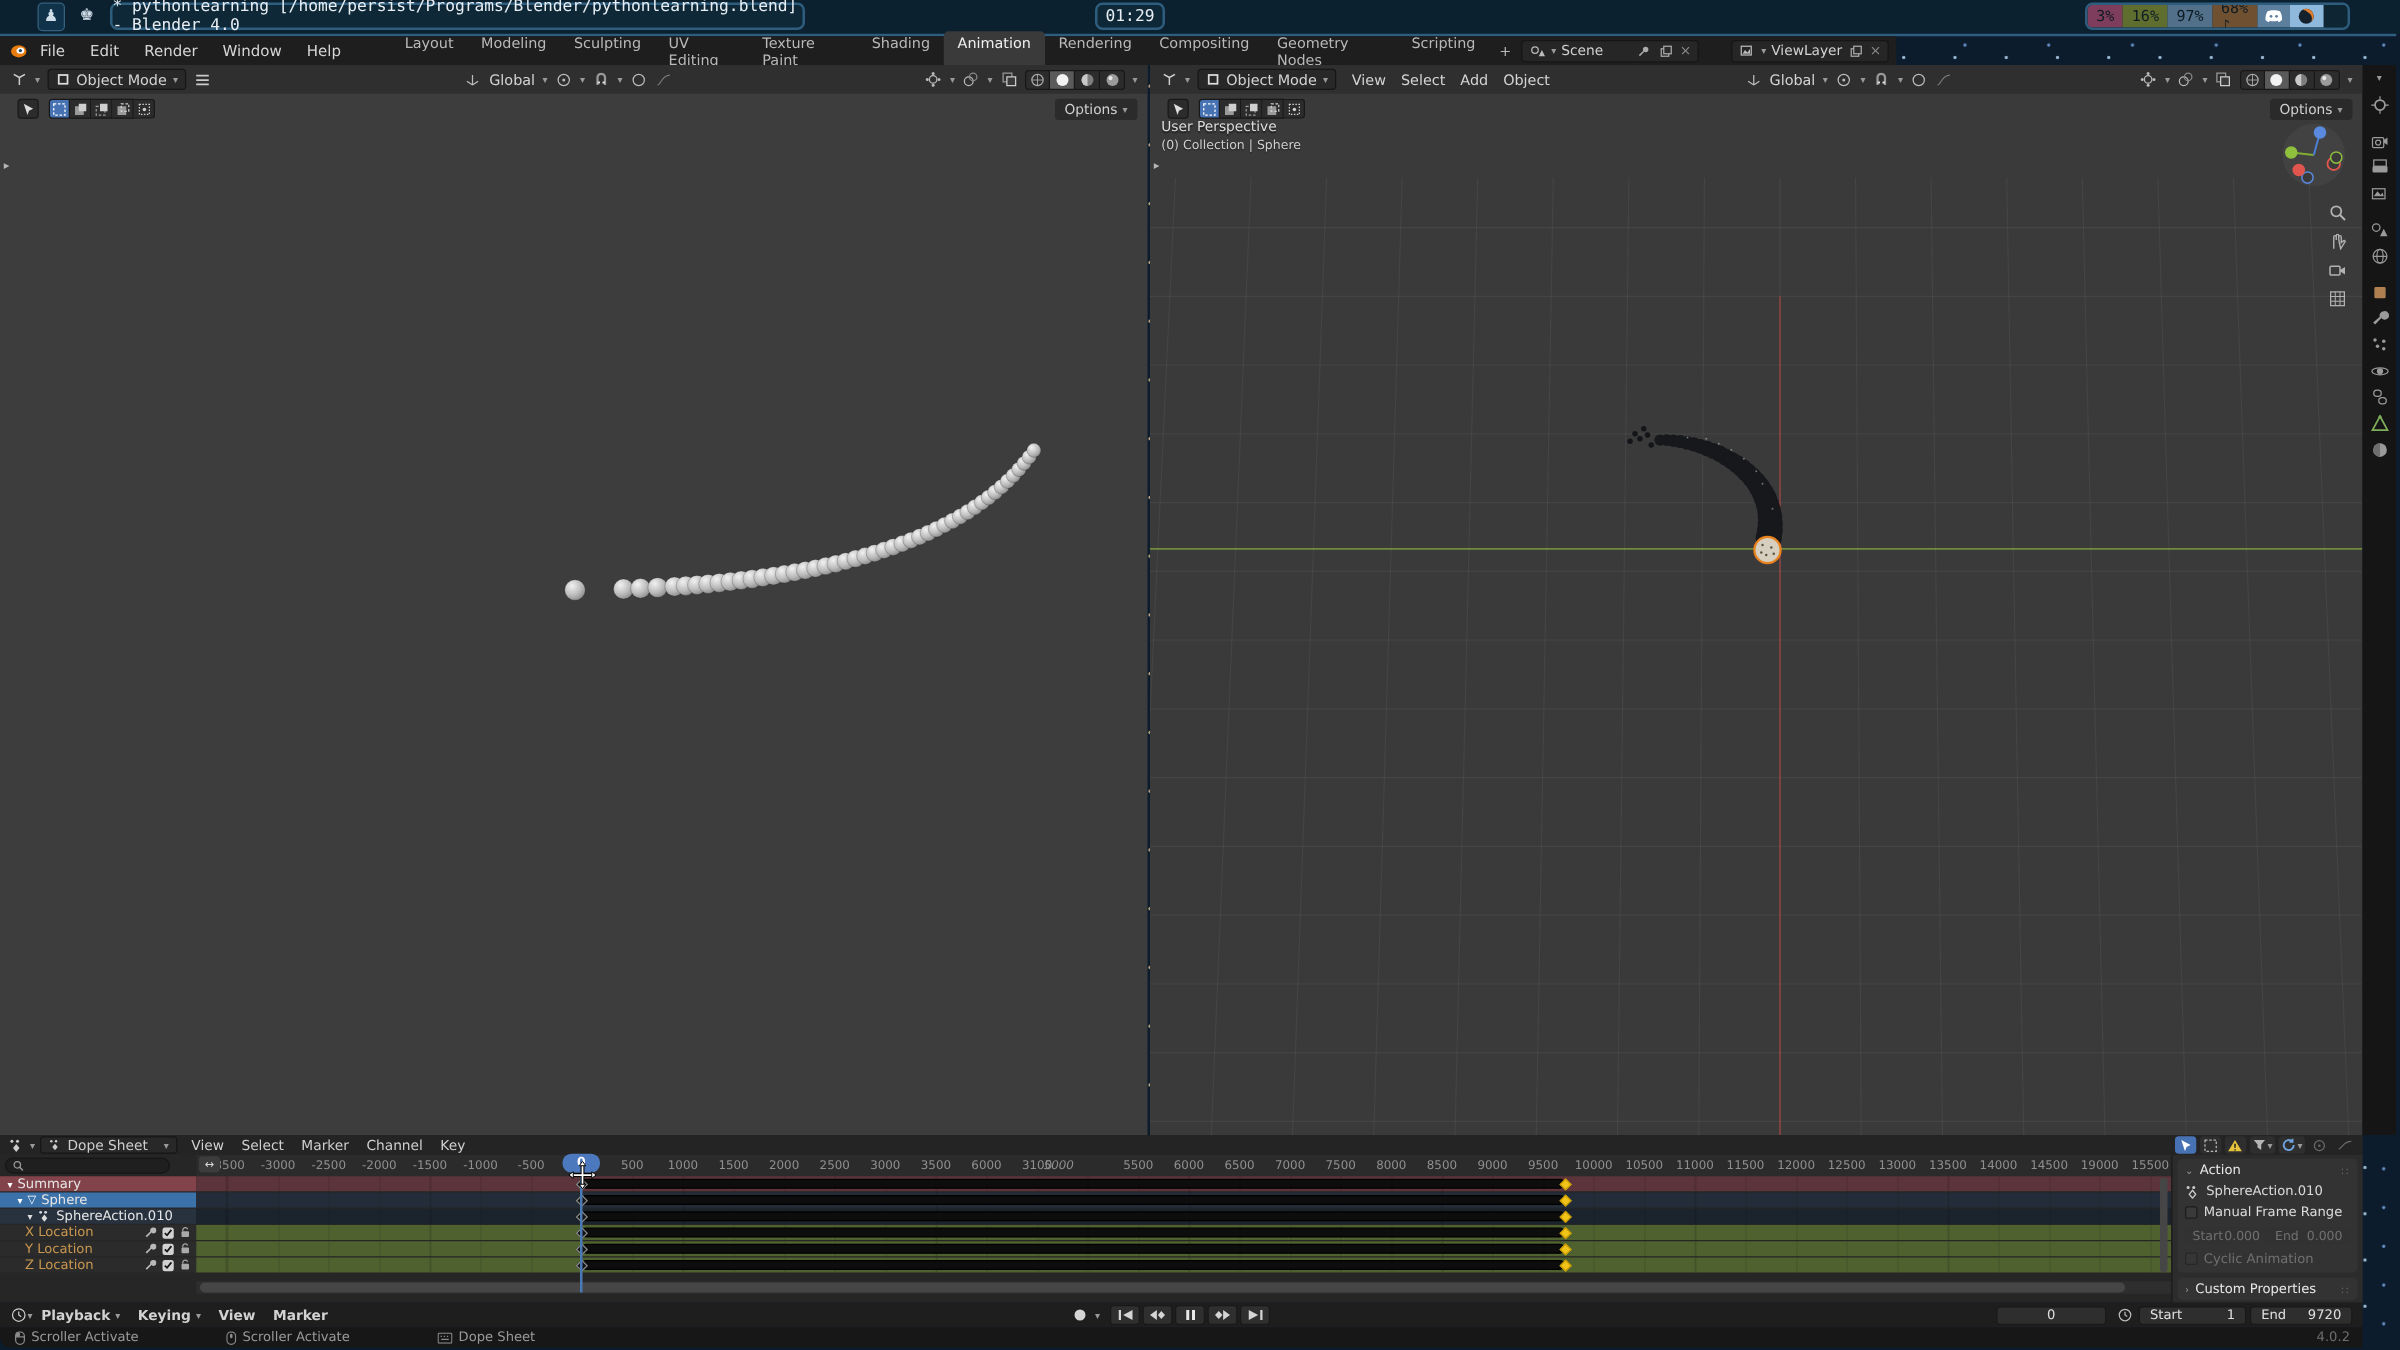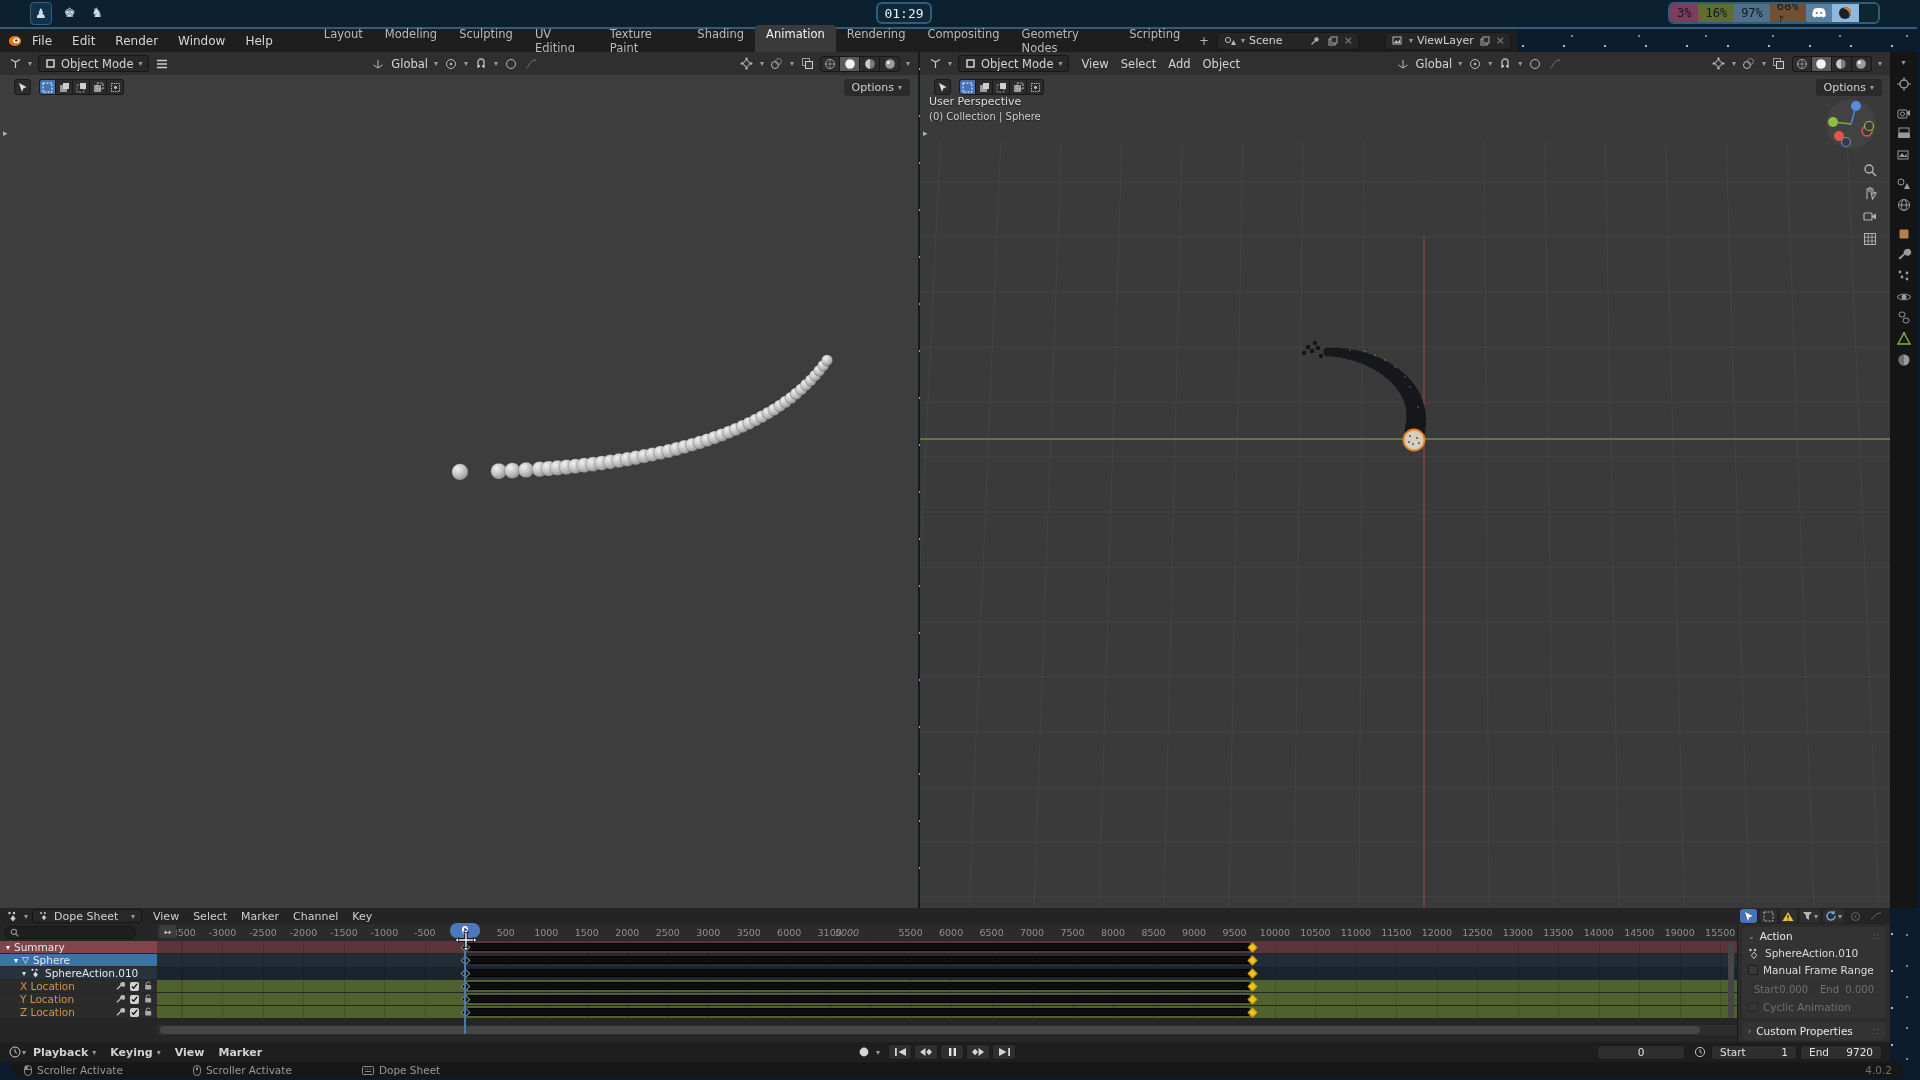--- a/index.html
+++ b/index.html
@@ -155,33 +155,36 @@
   
   #playbar { position:absolute; left:0; top:1013px; width:1890px; height:20px; background:#1e1e1e;
              display:flex; align-items:center; font-size:11px; color:#d2d2d2; }
   #playbar .menu { padding:0 7px; display:flex; align-items:center; gap:4px;font-weight:bold; }
   .tr-btn { width:24px; height:16px; background:#2f2f2f; border:1px solid #191919; border-radius:3px;
             display:flex; align-items:center; justify-content:center; margin-left:2px; }
   .frame-pill { background:#2e2e2e; border:1px solid #191919; border-radius:3px; height:15px;
                 display:flex; align-items:center; justify-content:center; font-size:10.5px; color:#e0e0e0; }
   
   #statusbar { position:absolute; left:0; top:1033px; width:1890px; height:16px; background:#171717;
-               display:flex; align-items:center; font-size:10.5px; color:#999; border-radius:0 0 0 8px;margin-left:12px; }
+               display:flex; align-items:center; font-size:10.5px; color:#999; border-radius:0 0 0 8px; }
   .sb-item { display:flex; align-items:center; gap:5px; }
   svg { display:block; }
 </style>
 </head>
 <body>
 
 <div id="desktop-bar">
   <div id="tags">
       <span class="tag">♟</span>
       <span class="tag">♚</span>
       <span class="tag">♞</span>
     </div>
+  <div class="bar-pill" id="title-pill">
+    <span>* pythonlearning [/home/persist/Programs/Blender/pythonlearning.blend] - Blender 4.0</span>
+  </div>
   <div class="bar-pill" id="clock-pill">
     <span>01:29</span>
   </div>
   <div class="bar-pill" id="tray-pill">
     <div class="inner">
       <div style="display:flex">
           <span class="tray-seg" style="background: rgb(126, 61, 92);">3%</span>
           <span class="tray-seg" style="background: rgb(95, 110, 46);">16%</span>
           <span class="tray-seg" style="background: rgb(82, 112, 138);">97%</span>
           <span class="tray-seg" style="background: rgb(111, 80, 48);">68% ♪</span>

